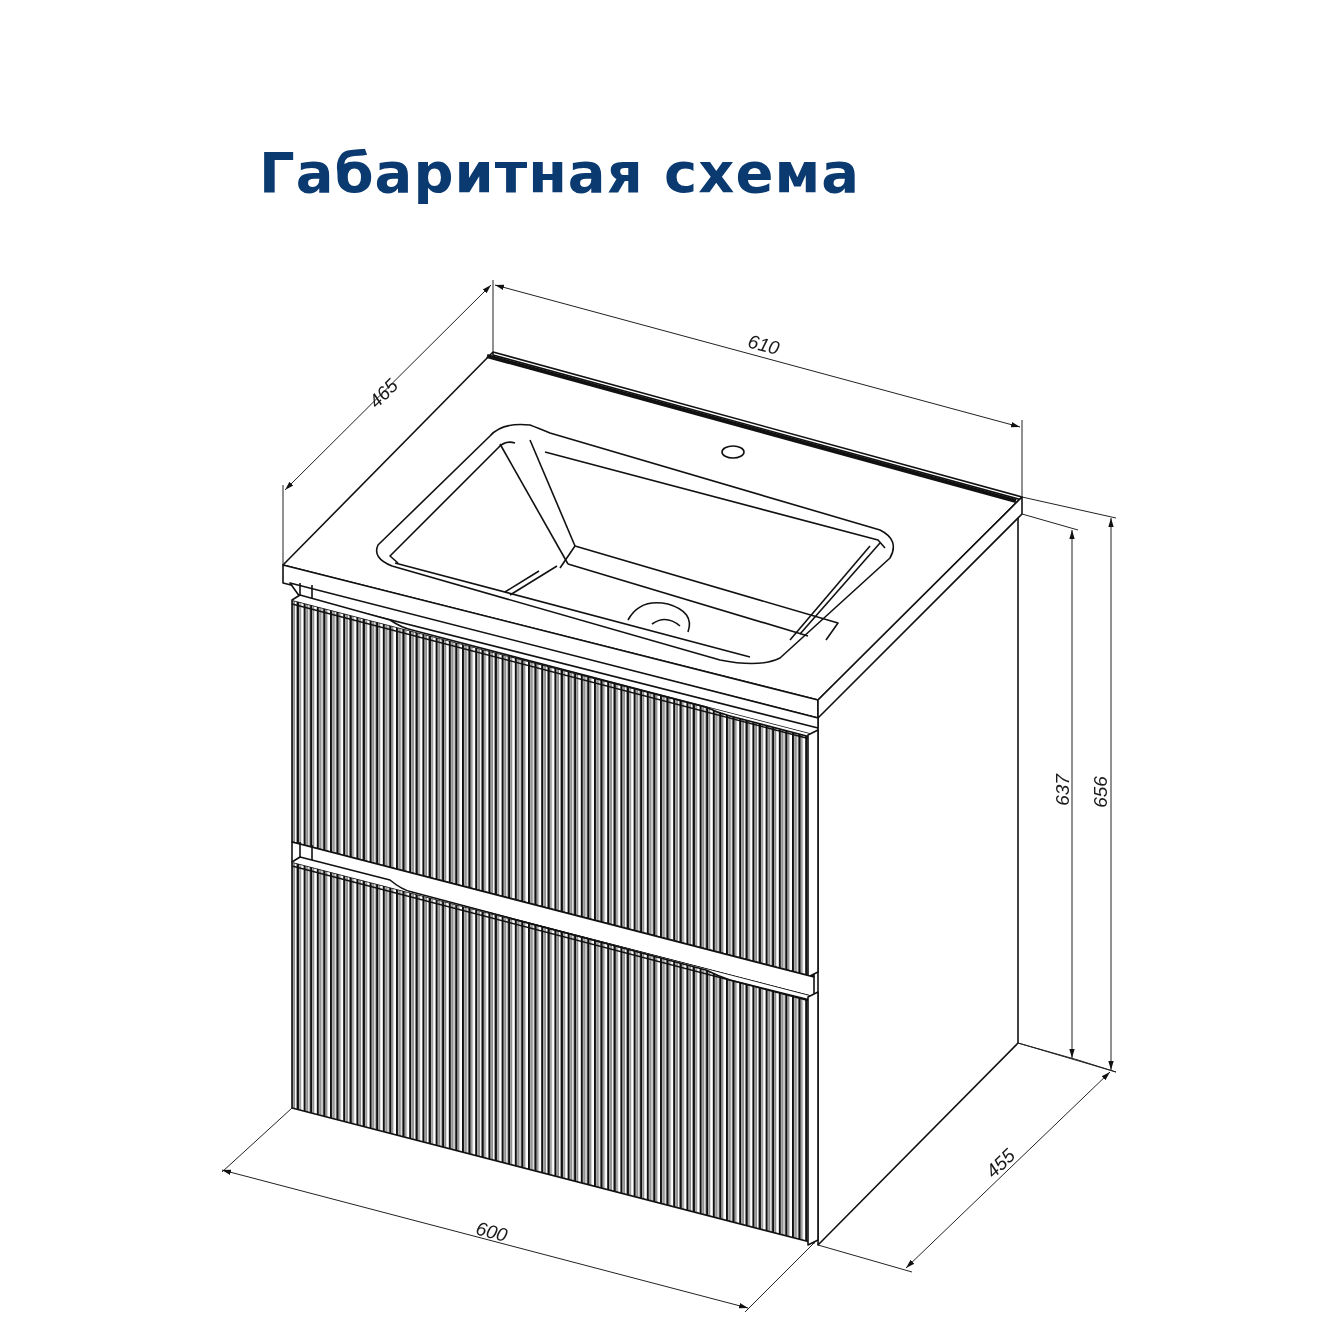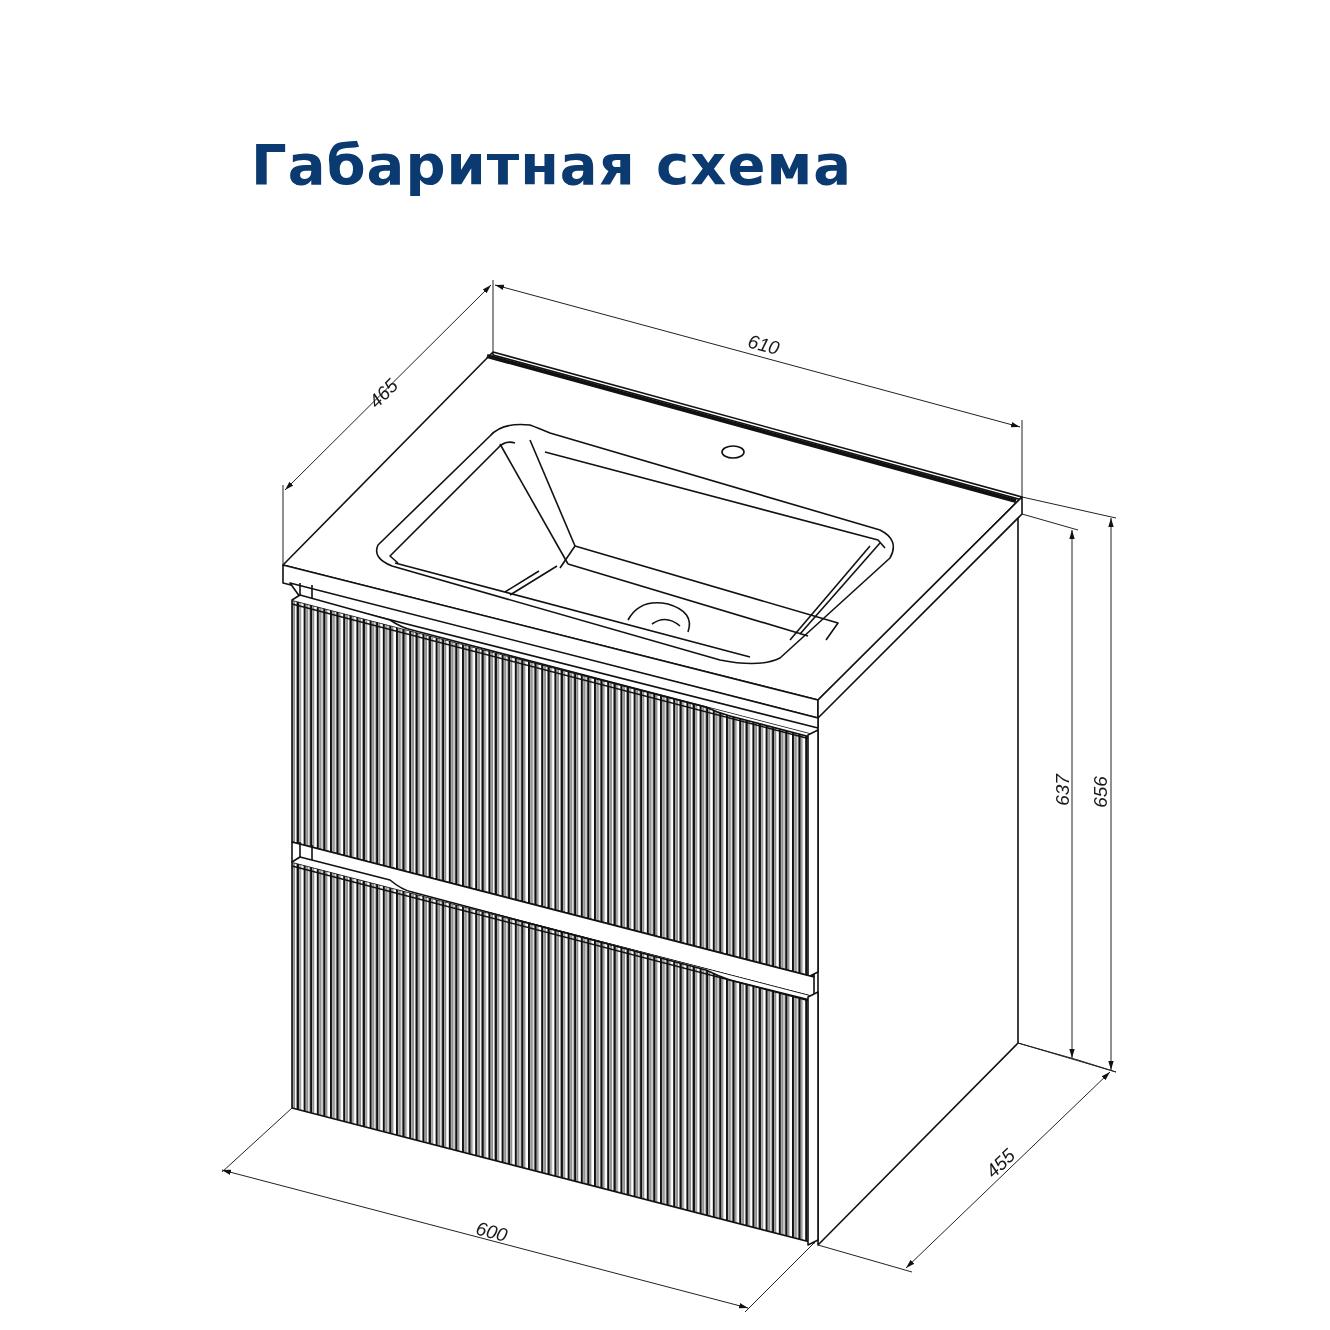--- a/index.html
+++ b/index.html
@@ -1,20 +1,20 @@
 <!DOCTYPE html>
 <html><head>
 <meta charset="utf-8">
 <style>
   html, body { margin: 0; padding: 0; background: #ffffff; }
   body { width: 1330px; height: 1330px; position: relative; overflow: hidden; font-family: "Liberation Sans", sans-serif; }
   .title {
     position: absolute; left: 0; top: 132px; width: 1103px; text-align: center;
     font-family: "DejaVu Sans", sans-serif; font-weight: bold; font-size: 56px;
-    letter-spacing: 1px; color: #0a3a70; margin: 0;
+    letter-spacing: 1px; color: #0a3a70; margin: 8px;
   }
   svg.drawing { position: absolute; left: 0; top: 0; }
   .dim-text { font-family: "Liberation Sans", sans-serif; font-style: italic; font-size: 19px; fill: #1a1a1a; }
 </style>
 </head>
 <body>
 
 <h1 class="title">Габаритная схема</h1>
 
 <svg class="drawing" width="1330" height="1330" viewBox="0 0 1330 1330" xmlns="http://www.w3.org/2000/svg">

